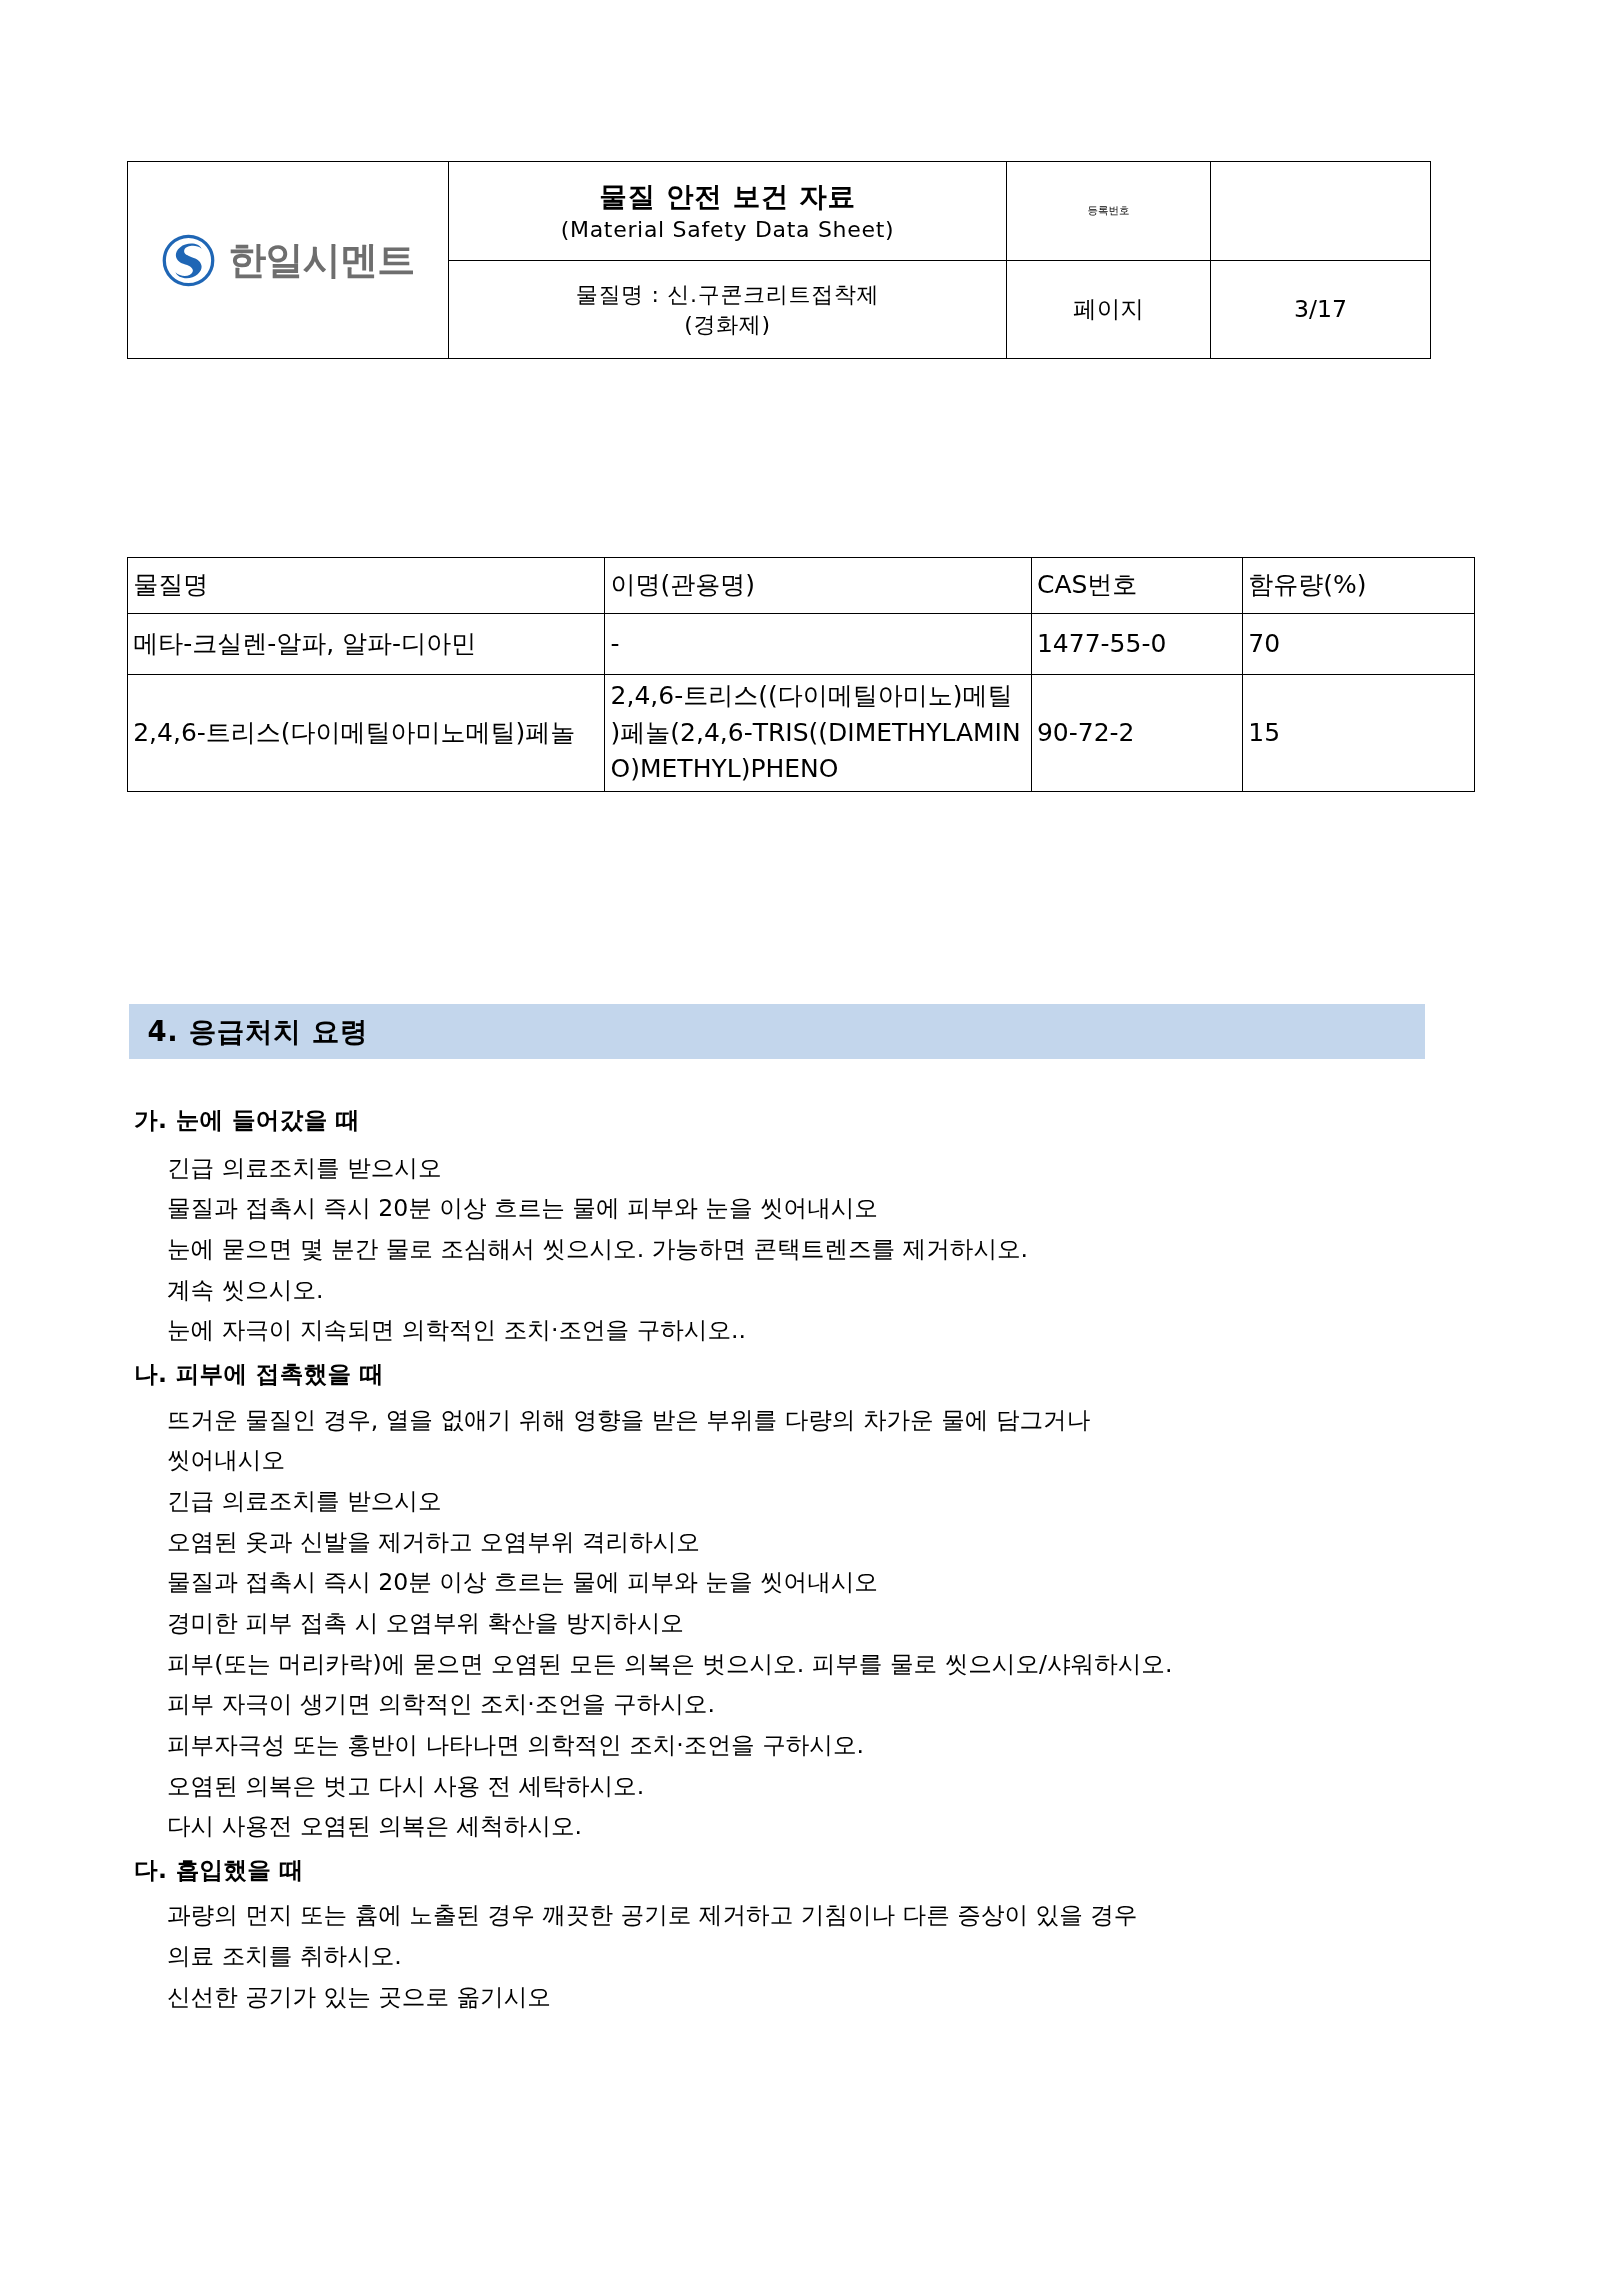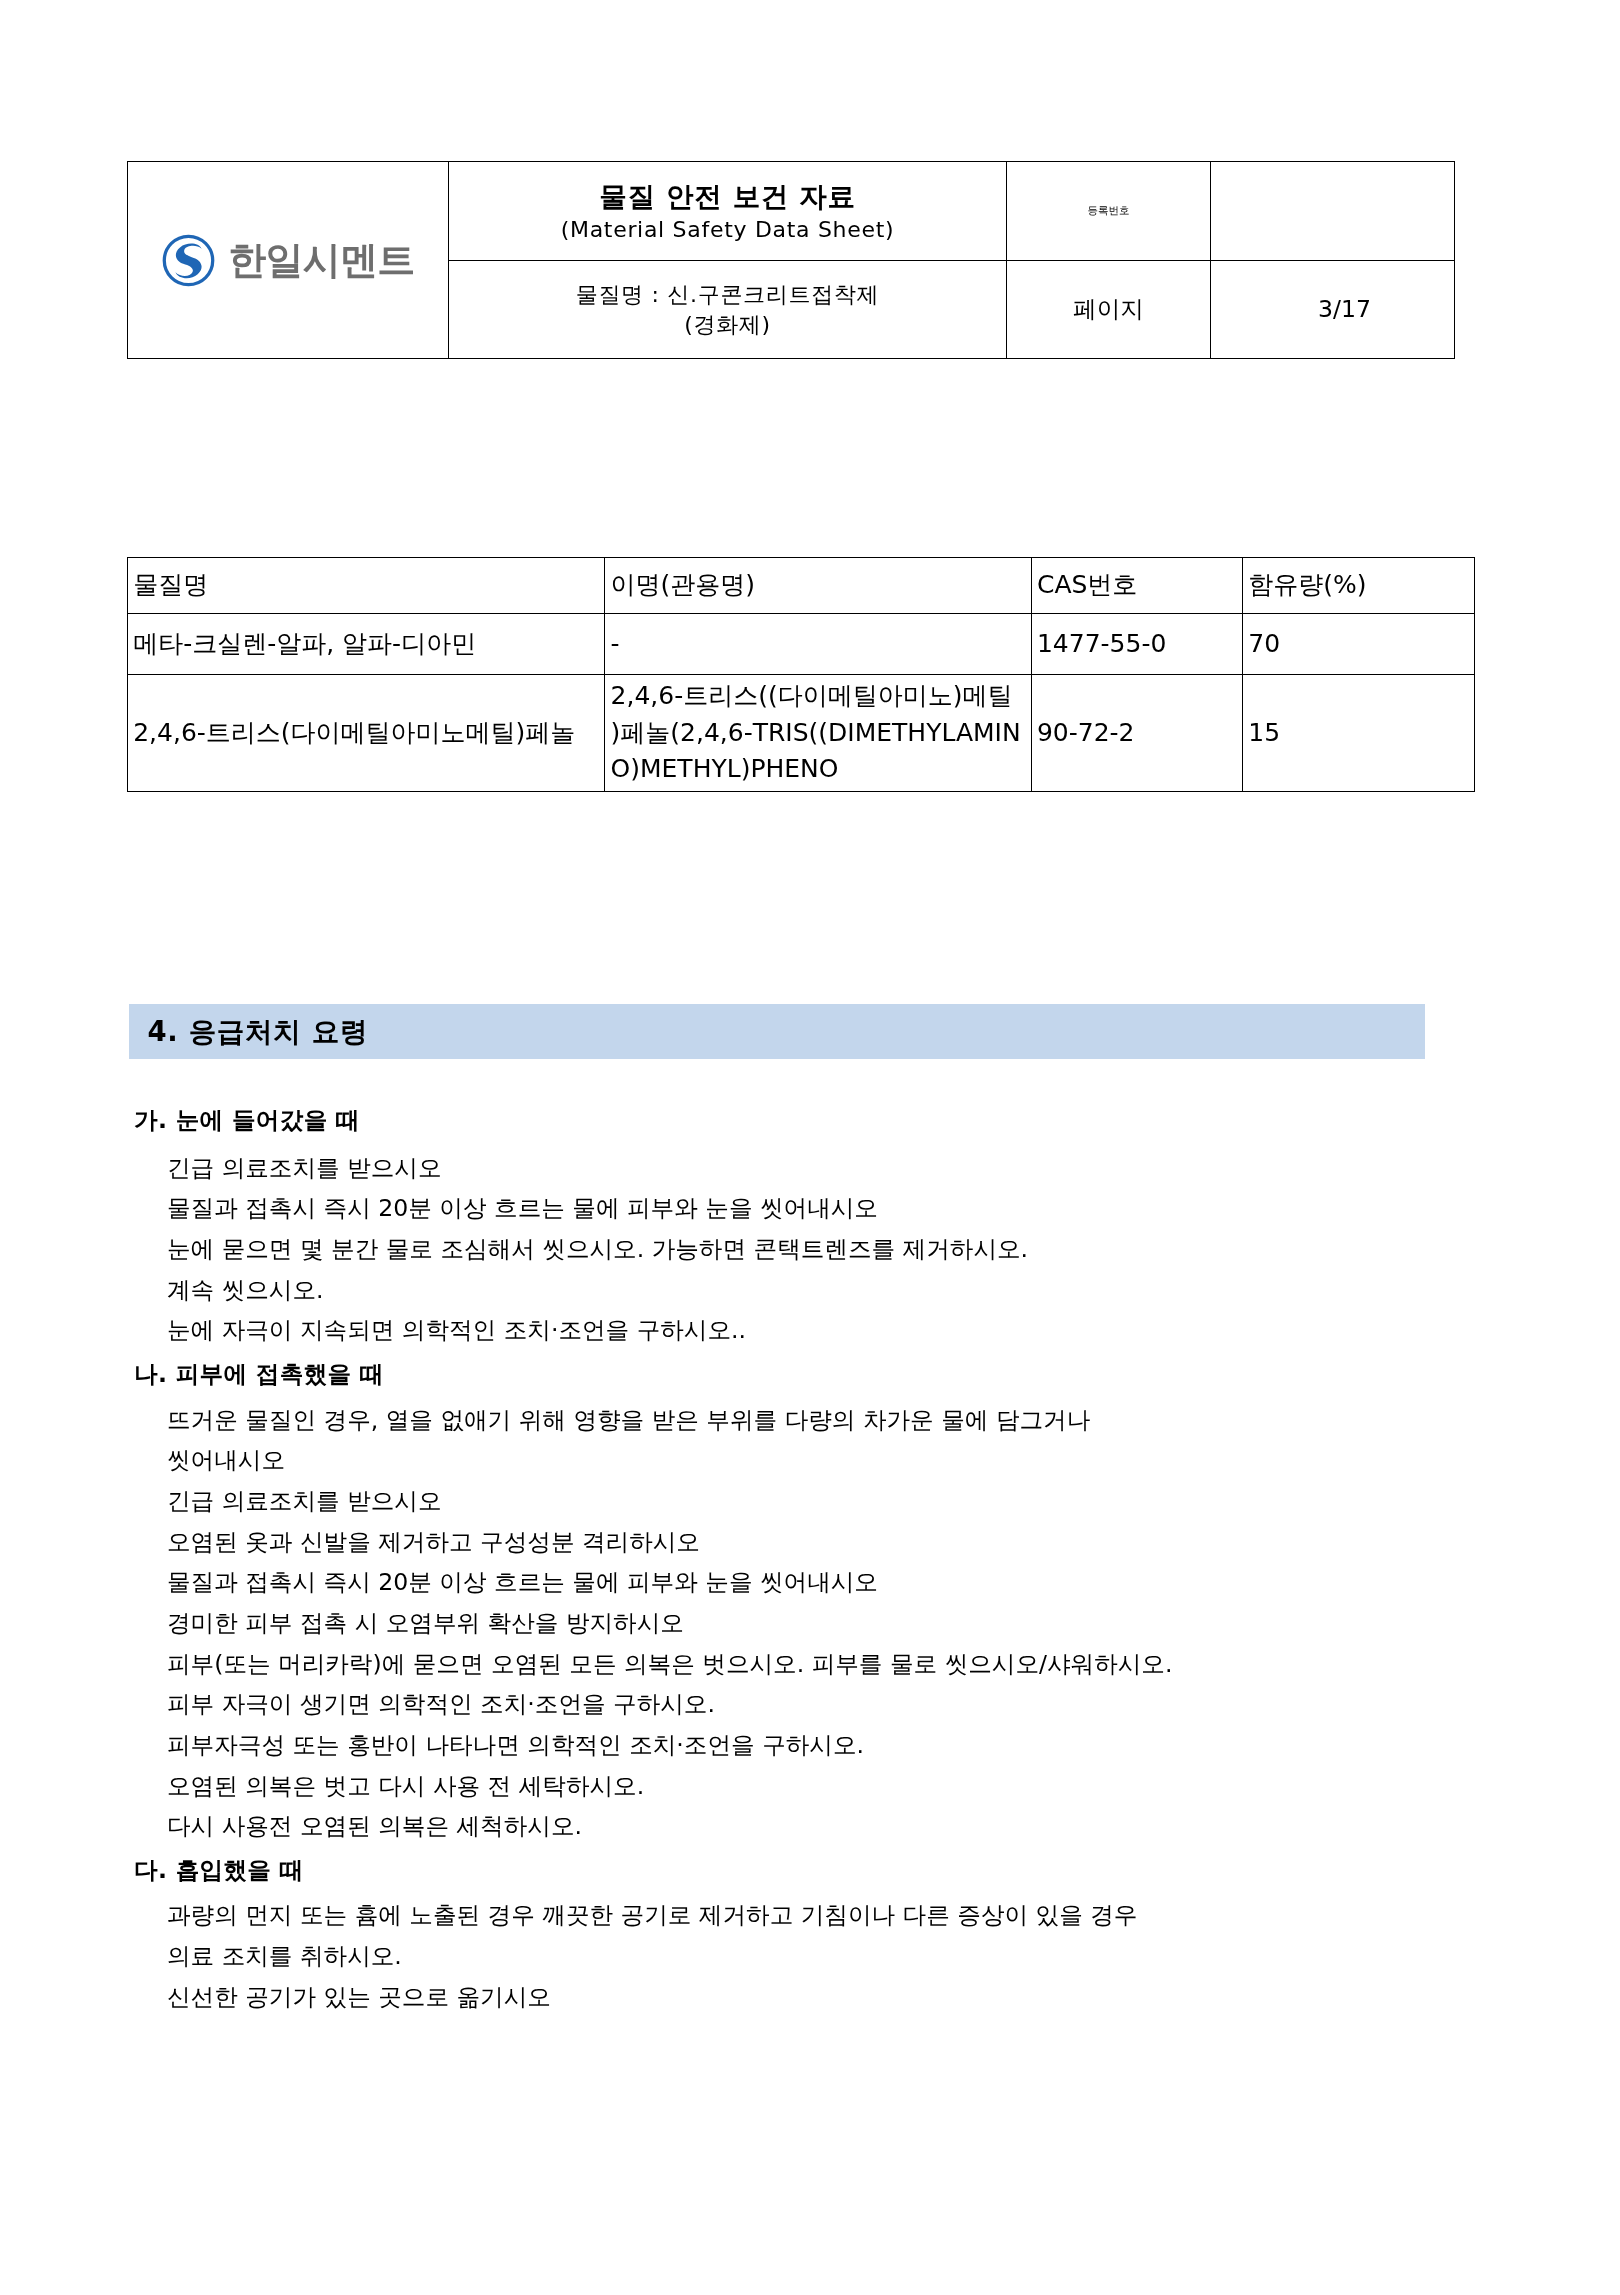--- a/index.html
+++ b/index.html
@@ -35,21 +35,21 @@
   }
   .hdr-table td {
     border: 1.3px solid #000000;
     padding: 0;
     text-align: center;
     vertical-align: middle;
   }
   .hdr-table .c-logo  { width: 320px; }
   .hdr-table .c-title { width: 557px; }
   .hdr-table .c-label { width: 203px; }
-  .hdr-table .c-value { width: 219px; padding-left: 24px; }
+  .hdr-table .c-value { width: 219px; }
 
   .hdr-row-1 td { height: 98px; }
   .hdr-row-2 td { height: 97px; }
 
   .logo-wrap {
     display: flex;
     align-items: center;
     justify-content: center;
     gap: 11.8px;
   }
@@ -233,21 +233,21 @@
   <div class="body-line" style="top:1152px">긴급 의료조치를 받으시오</div>
   <div class="body-line" style="top:1192px">물질과 접촉시 즉시 20분 이상 흐르는 물에 피부와 눈을 씻어내시오</div>
   <div class="body-line" style="top:1233px">눈에 묻으면 몇 분간 물로 조심해서 씻으시오. 가능하면 콘택트렌즈를 제거하시오.</div>
   <div class="body-line" style="top:1274px">계속 씻으시오.</div>
   <div class="body-line" style="top:1314px">눈에 자극이 지속되면 의학적인 조치·조언을 구하시오..</div>
 
   <div class="sub-head" style="top:1358px">나. 피부에 접촉했을 때</div>
   <div class="body-line" style="top:1404px">뜨거운 물질인 경우, 열을 없애기 위해 영향을 받은 부위를 다량의 차가운 물에 담그거나</div>
   <div class="body-line" style="top:1444px">씻어내시오</div>
   <div class="body-line" style="top:1485px">긴급 의료조치를 받으시오</div>
-  <div class="body-line" style="top:1526px">오염된 옷과 신발을 제거하고 구성성분 격리하시오</div>
+  <div class="body-line" style="top:1526px">오염된 옷과 신발을 제거하고 오염부위 격리하시오</div>
   <div class="body-line" style="top:1566px">물질과 접촉시 즉시 20분 이상 흐르는 물에 피부와 눈을 씻어내시오</div>
   <div class="body-line" style="top:1607px">경미한 피부 접촉 시 오염부위 확산을 방지하시오</div>
   <div class="body-line" style="top:1648px">피부(또는 머리카락)에 묻으면 오염된 모든 의복은 벗으시오. 피부를 물로 씻으시오/샤워하시오.</div>
   <div class="body-line" style="top:1688px">피부 자극이 생기면 의학적인 조치·조언을 구하시오.</div>
   <div class="body-line" style="top:1729px">피부자극성 또는 홍반이 나타나면 의학적인 조치·조언을 구하시오.</div>
   <div class="body-line" style="top:1770px">오염된 의복은 벗고 다시 사용 전 세탁하시오.</div>
   <div class="body-line" style="top:1810px">다시 사용전 오염된 의복은 세척하시오.</div>
 
   <div class="sub-head" style="top:1854px">다. 흡입했을 때</div>
   <div class="body-line" style="top:1899px">과량의 먼지 또는 흄에 노출된 경우 깨끗한 공기로 제거하고 기침이나 다른 증상이 있을 경우</div>

